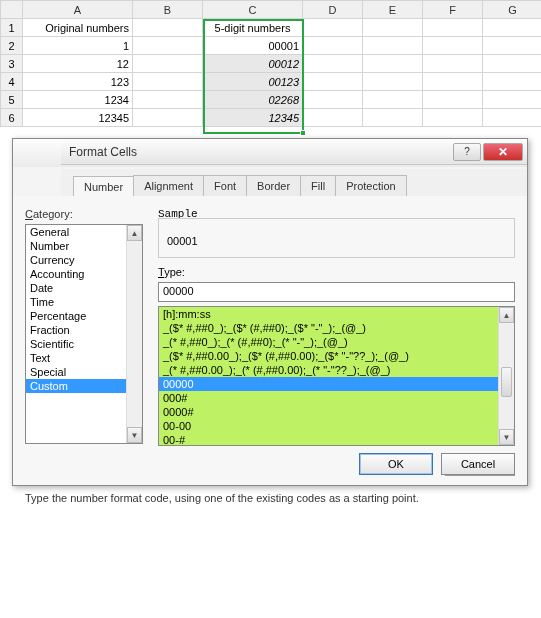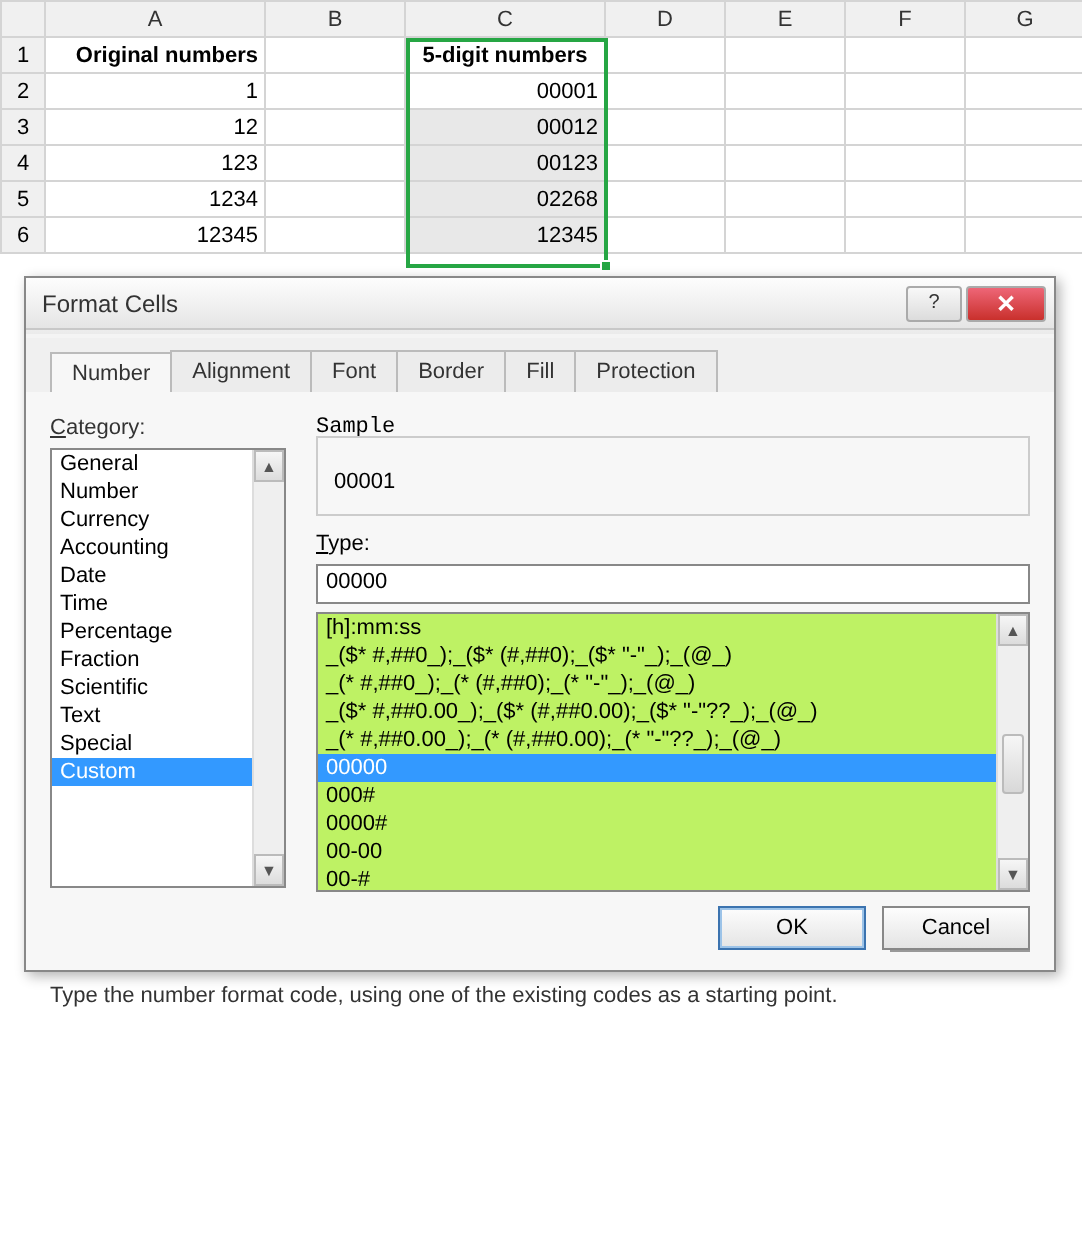--- a/index.html
+++ b/index.html
@@ -36,48 +36,49 @@
     color: #333;
     font-weight: normal;
     text-align: center;
   }
   .sheet .rowhdr {
     background: #f0f0f0;
     text-align: center;
     width: 22px;
   }
   .sheet .corner { background: #f0f0f0; width: 22px; }
-  .hdr-txt { font-weight: bold; text-align: left; margin-left: 19px; }
+  .hdr-txt { font-weight: normal; text-align: left; margin-left: 19px; }
   .hdr-txt.center { text-align: center; }
   .colA { width:110px; } .colB{width:70px;} .colC{width:100px;}
   .colD,.colE,.colF,.colG{width:60px;}
   .sel-range {
     position: absolute;
     border: 2px solid #26a644;
     pointer-events: none;
   }
   .fill-handle {
     position:absolute; width:6px; height:6px; background:#26a644; border:1px solid #fff;
   }
-  .shaded { background:#e8e8e8 !important; }
+  .shaded { background:#e8e8e8 !important;font-style:italic; }
   .arrow-line {
     position:absolute;
     pointer-events:none;
   }
 
   
   .dialog {
     position: absolute;
     left: 12px;
     top: 138px;
     width: 516px;
     height: 348px;
     border: 1px solid #888;
     background: linear-gradient(#fdfdfd,#ebebeb 28px,#f4f4f4 28px,#f4f4f4);
     box-shadow: 2px 2px 6px rgba(0,0,0,.3);
+    padding-left: 48px;
   }
   .titlebar {
     height: 26px;
     display:flex; align-items:center;
     padding: 0 4px 0 8px;
     background: linear-gradient(#fdfdfd,#e5e5e5);
     border-bottom:1px solid #c8c8c8;
   }
   .titlebar .title { flex:1; font-size:12px; color:#333; }
   .titlebar .btn {

